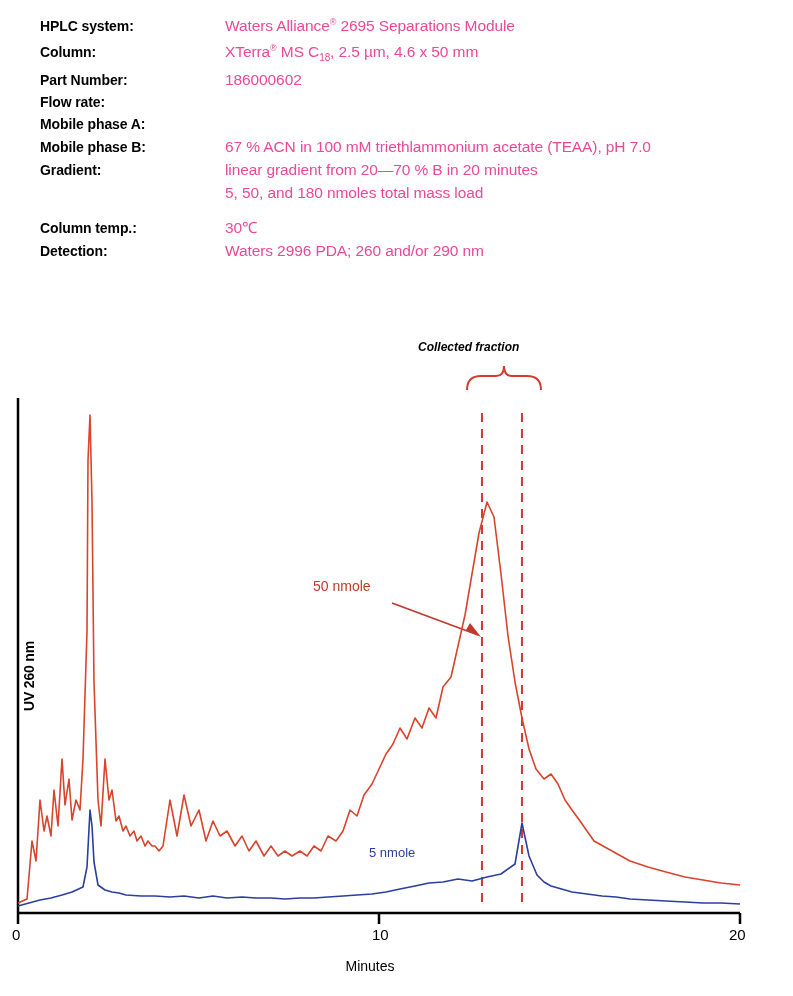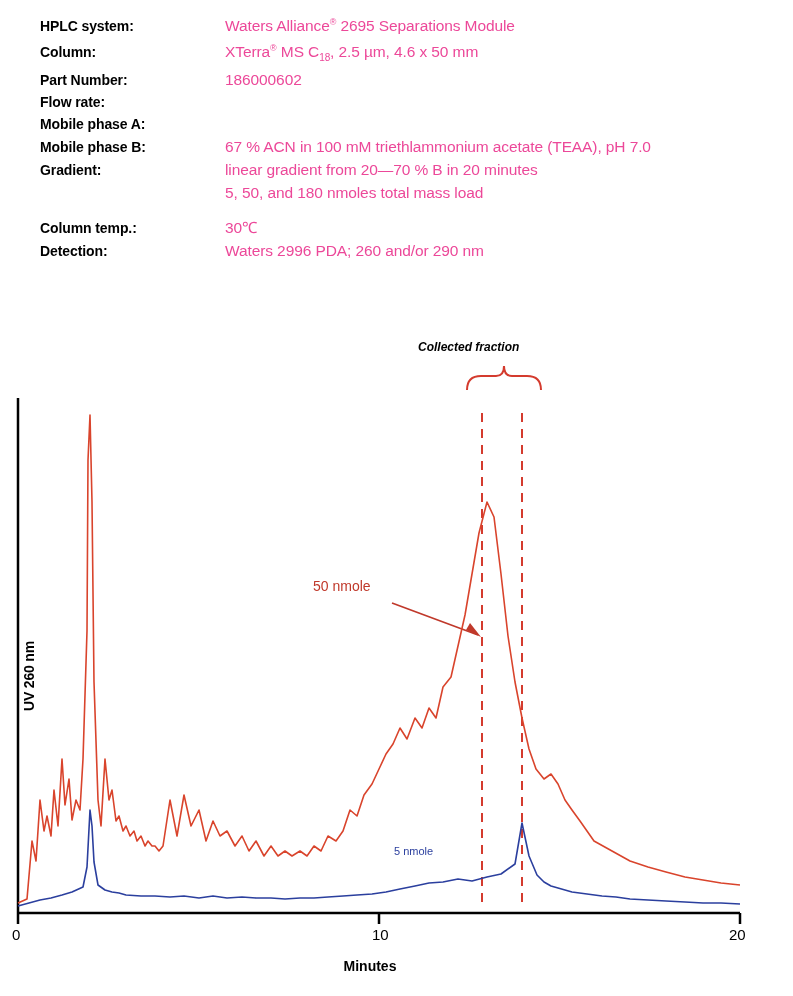--- a/index.html
+++ b/index.html
@@ -73,21 +73,21 @@
     color: #000;
     letter-spacing: -0.2px;
   }
   #xlabel {
     position: absolute;
     left: 0;
     top: 640px;
     width: 740px;
     text-align: center;
     font-size: 14px;
-    font-weight: bold;
+    font-weight: normal;
     color: #000;
   }
   .tick-label {
     position: absolute;
     font-size: 15px;
     color: #000;
   }
   #annot-collected {
     position: absolute;
     left: 418px;
@@ -100,23 +100,23 @@
   }
   #annot-50 {
     position: absolute;
     left: 313px;
     top: 260px;
     font-size: 14px;
     color: #c0392b;
   }
   #annot-5 {
     position: absolute;
-    left: 394px;
+    left: 369px;
     top: 527px;
-    font-size: 11px;
+    font-size: 13px;
     color: #2b3f9e;
   }
 </style>
 </head>
 <body>
 
 <div id="method-table">
 
   <div class="method-row">
     <div class="method-label">HPLC system:</div>

